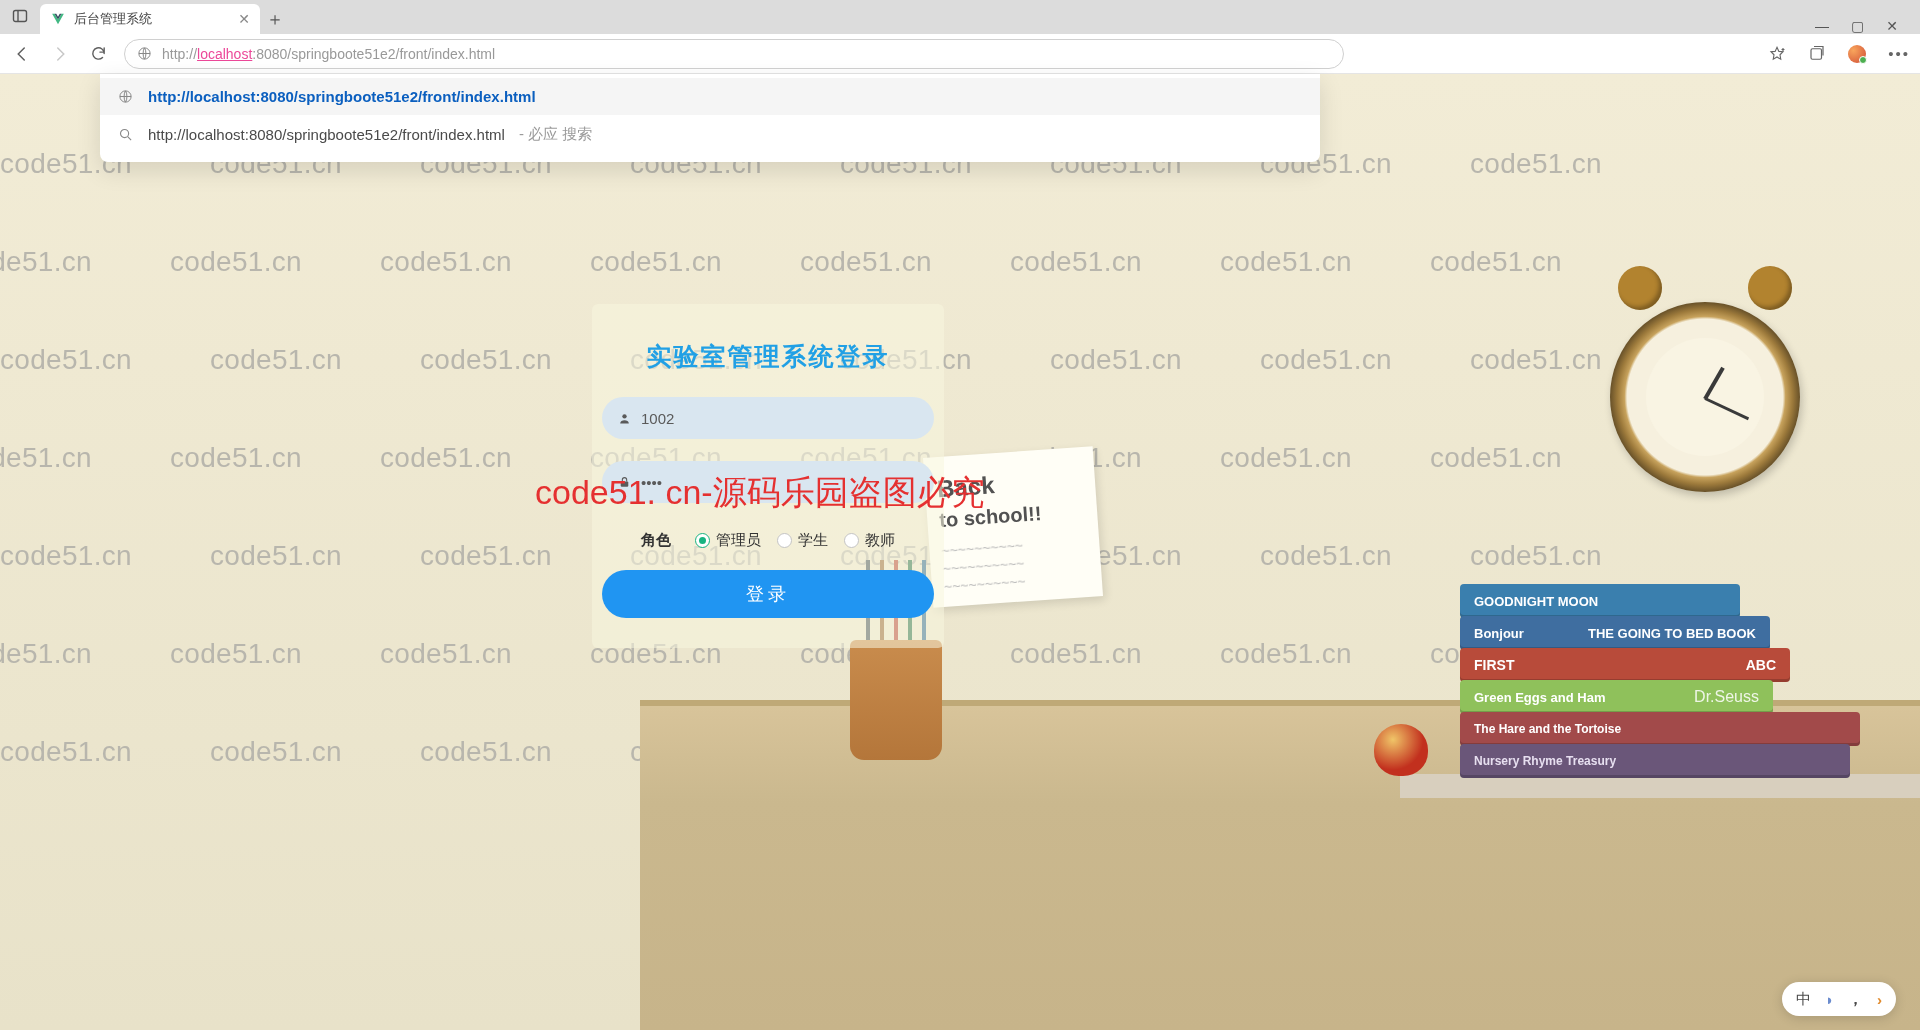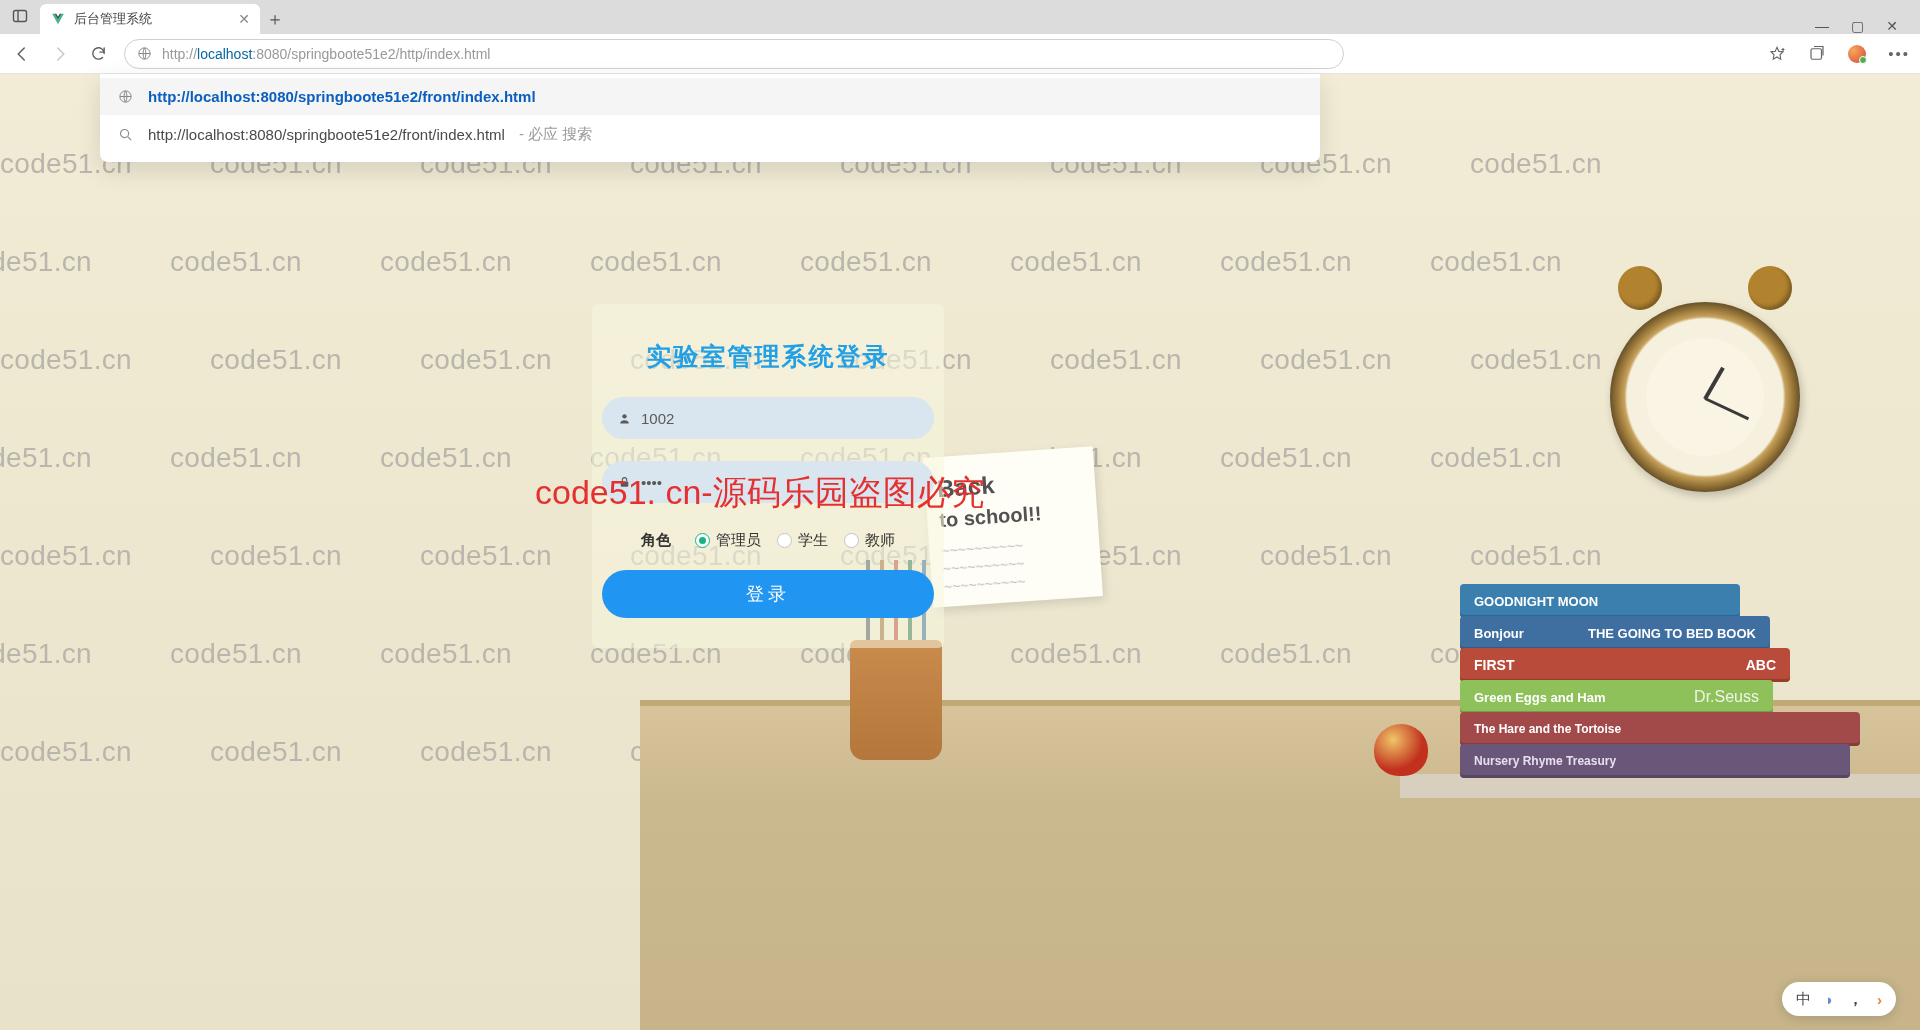--- a/index.html
+++ b/index.html
@@ -17,21 +17,21 @@
     .tab .favicon { width: 16px; height: 16px; color: #4aa07a; display:flex; align-items:center; justify-content:center; font-weight: bold; }
     .tab .close { color: #888; font-size: 14px; margin-left: auto; }
     .new-tab { width: 30px; height: 30px; display: flex; align-items: center; justify-content: center; color: #555; font-size: 18px; }
 
     .addr-bar { height: 40px; background: #fff; display: flex; align-items: center; padding: 0 10px; gap: 14px; border-bottom: 1px solid #e5e5e5; }
     .addr-bar .nav-btn { width: 24px; height: 24px; display: flex; align-items: center; justify-content: center; color: #606060; }
     .addr-bar .nav-btn.disabled { color: #c8c8c8; }
     .url-box { flex: 1; height: 30px; border: 1px solid #d0d0d0; border-radius: 15px; display: flex; align-items: center; padding: 0 12px; gap: 10px; max-width: 1220px; background:#fff; }
     .url-box .globe-icon { color: #888; font-size: 14px; }
     .url-text { flex: 1; font-size: 14px; color: #999; white-space: nowrap; }
-    .url-text .host { color: #0369a1; }
+    .url-text .host { color: #ec4899; text-decoration: underline; }
     .addr-right { display: flex; align-items: center; gap: 22px; margin-left: auto; color: #666; font-size: 15px; }
     .addr-right .avatar { width: 18px; height: 18px; border-radius: 50%; background: radial-gradient(circle at 30% 30%,#f8a55c,#d04d35); position: relative; }
     .addr-right .avatar::after { content:""; position:absolute; width:6px; height:6px; background:#4caf50; border-radius:50%; bottom:-1px; right:-1px; border:1px solid #fff; }
 
     
     .ac-dropdown { position: absolute; left: 100px; top: 74px; width: 1220px; background: #fff; border-radius: 0 0 8px 8px; box-shadow: 0 8px 24px rgba(0,0,0,.12); z-index: 50; padding: 4px 0 8px; }
     .ac-item { display: flex; align-items: center; padding: 10px 18px; gap: 14px; font-size: 15px; color: #4a4a4a; }
     .ac-item.sel { background: #f5f5f5; }
     .ac-item .ac-icon { color: #888; width: 16px; text-align: center; }
     .ac-item .ac-main { color: #0b5fbf; font-weight: 700; }
@@ -144,21 +144,21 @@
         </svg>
     </div>
     <div class="url-box">
       <span class="globe-icon">
         <svg width="15" height="15" viewBox="0 0 24 24">
             <circle cx="12" cy="12" r="9" fill="none" stroke="currentColor" stroke-width="1.6"></circle>
             <path d="M3 12h18M12 3c3 3 3 15 0 18M12 3c-3 3-3 15 0 18" fill="none" stroke="currentColor" stroke-width="1.6"></path>
           </svg>
       </span>
       <span class="url-text">
-        <span>http://</span><span class="host">localhost</span><span>:8080/springboote51e2/http/index.html</span>
+        <span>http://</span><span class="host">localhost</span><span>:8080/springboote51e2/front/index.html</span>
       </span>
     </div>
     <div class="addr-right">
       <span>
         <svg width="18" height="18" viewBox="0 0 24 24">
             <path d="M12 3l2.5 5.5L20 9l-4 4 1 6-5-3-5 3 1-6-4-4 5.5-.5L12 3z" fill="none" stroke="currentColor" stroke-width="1.5"></path>
             <line x1="18" y1="6" x2="22" y2="6" stroke="currentColor" stroke-width="1.5"></line>
             <line x1="20" y1="4" x2="20" y2="8" stroke="currentColor" stroke-width="1.5"></line>
           </svg>
       </span>

